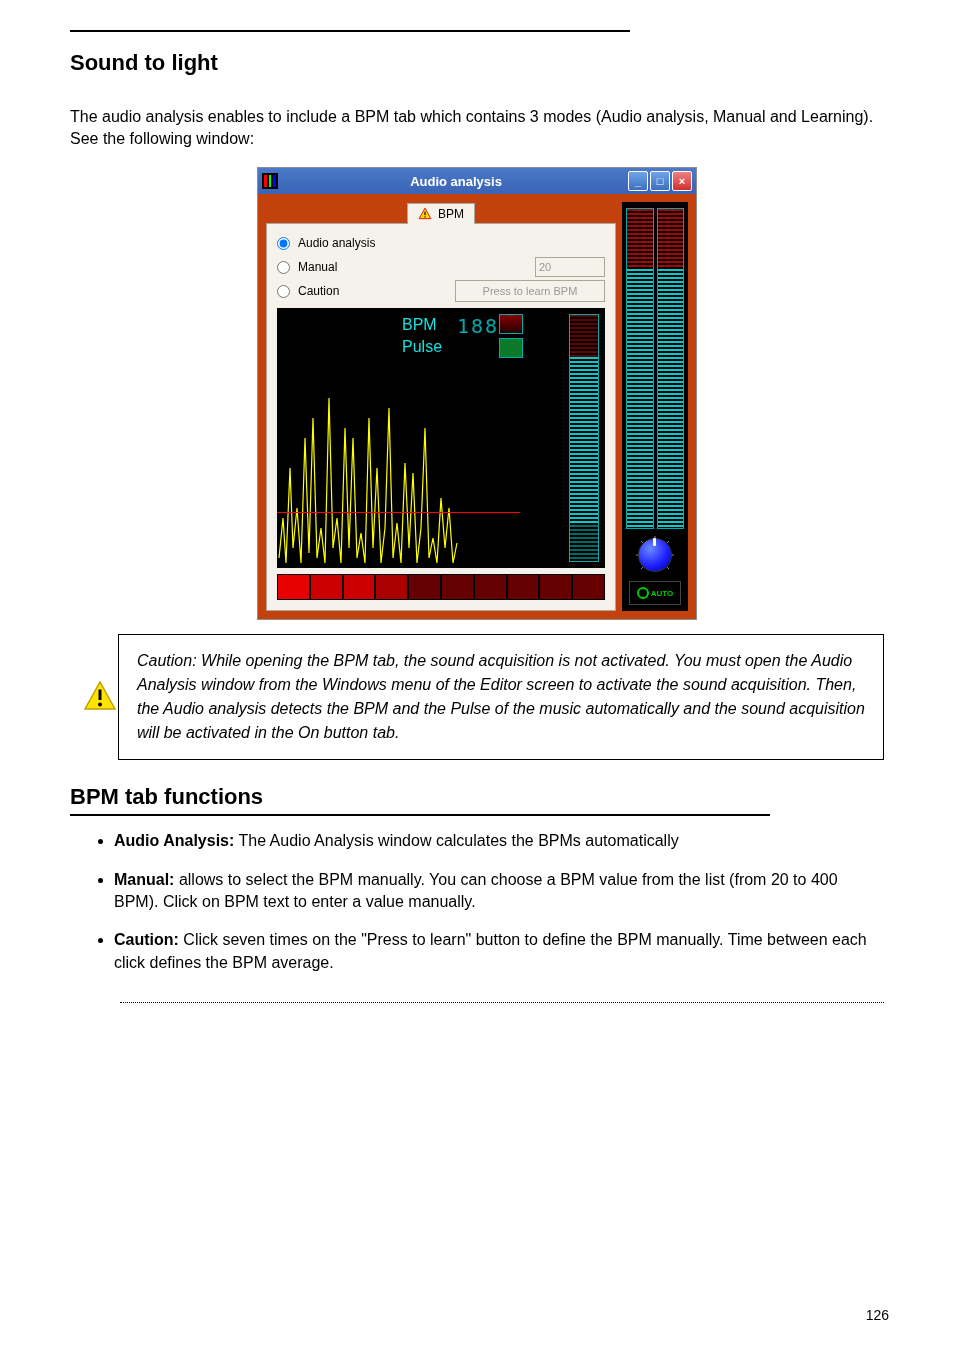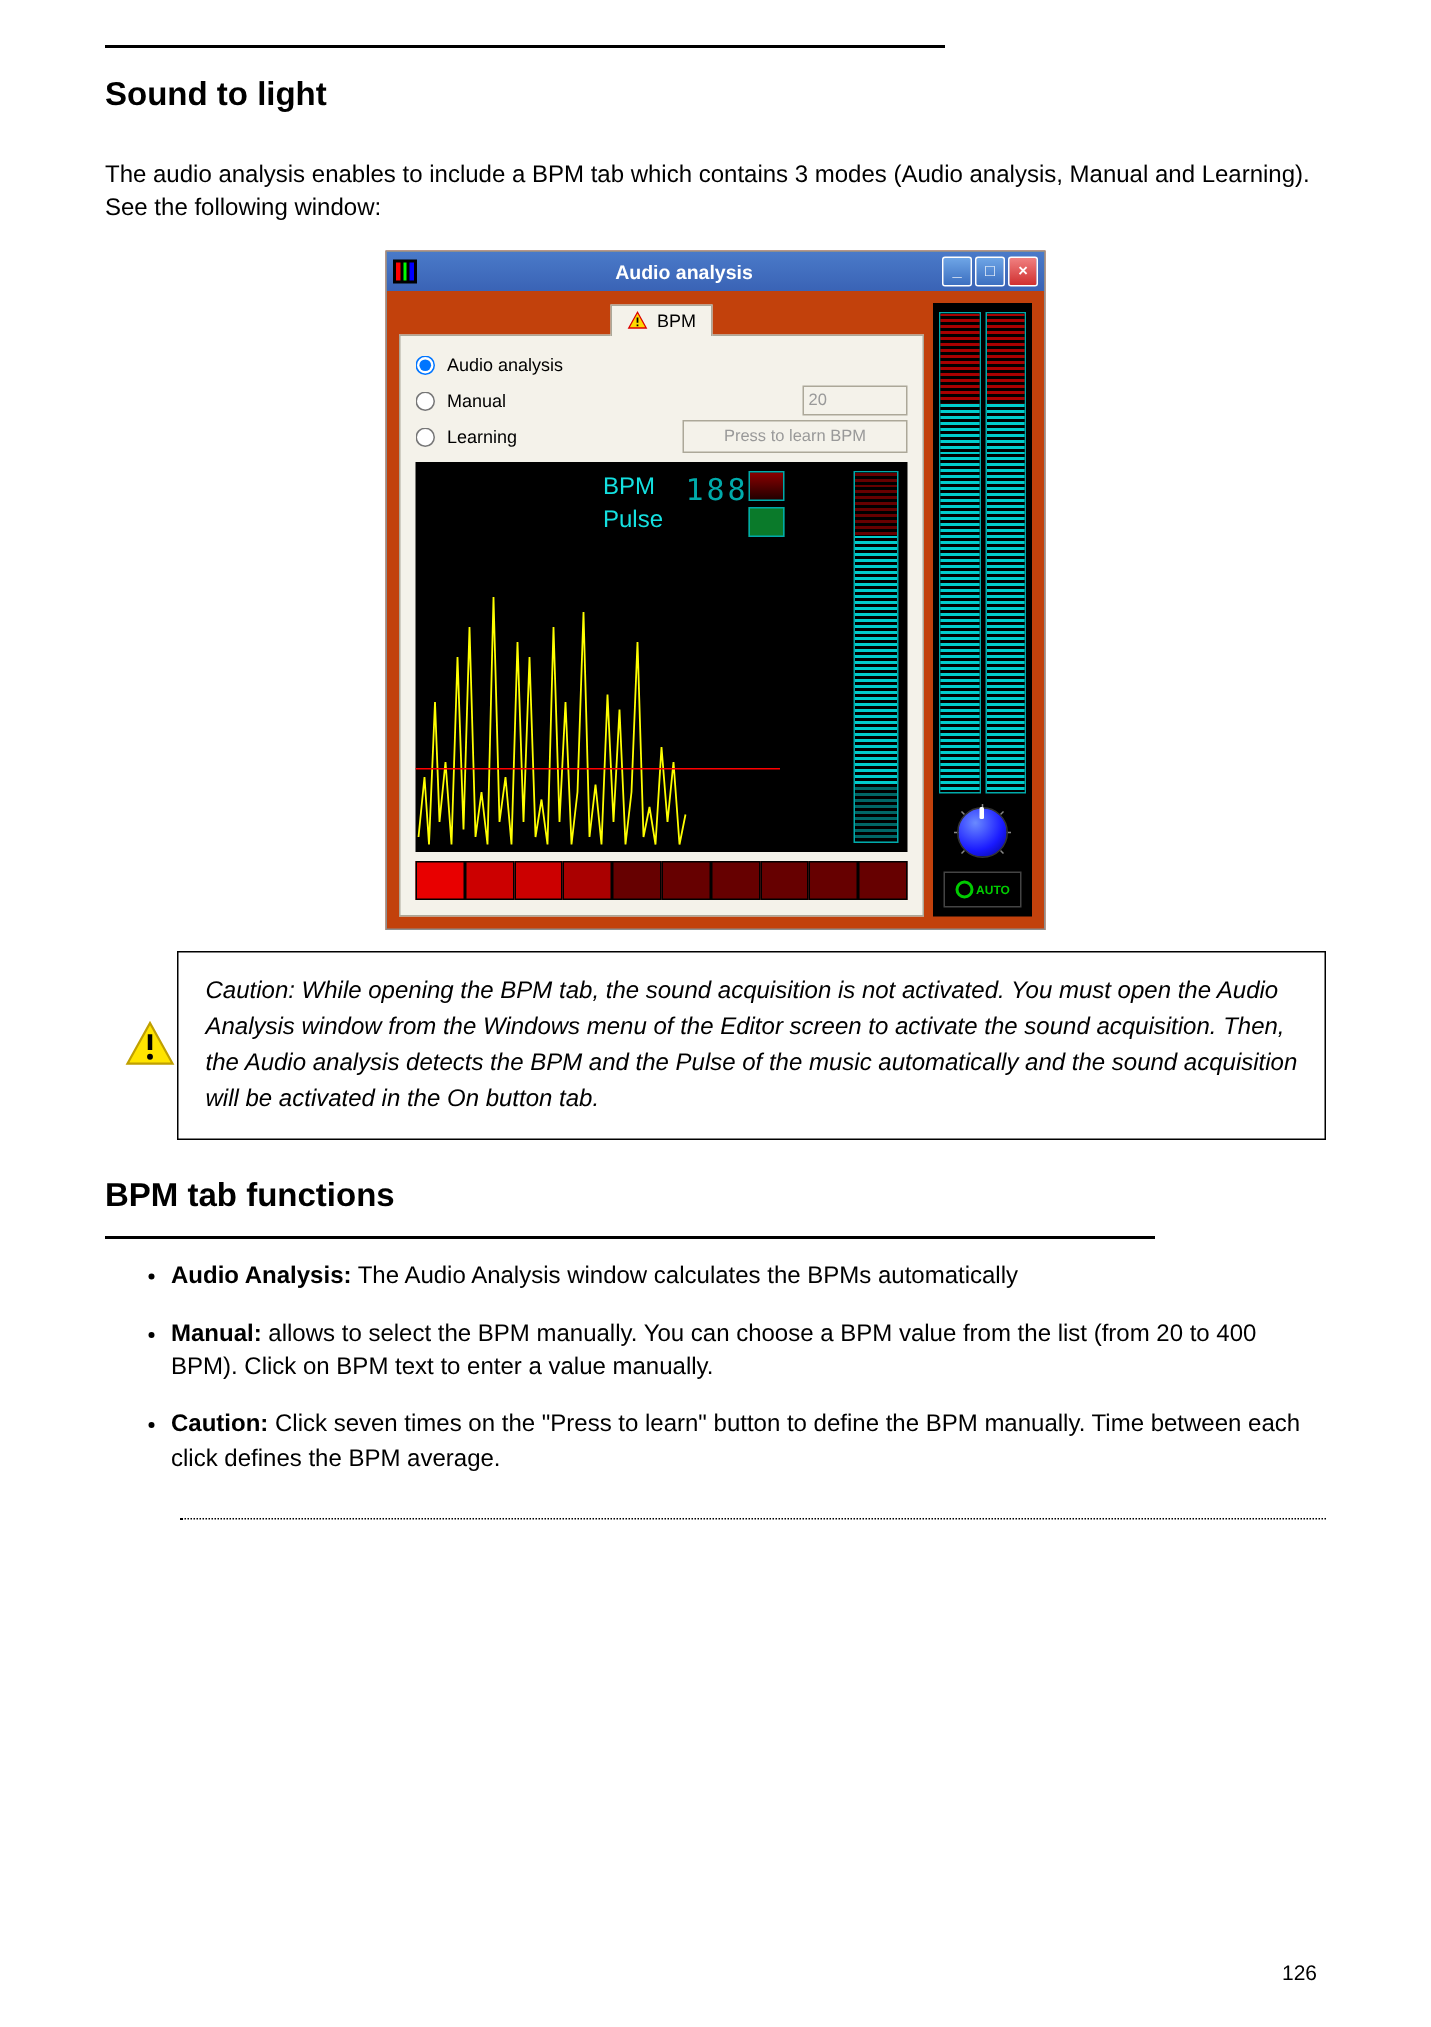--- a/index.html
+++ b/index.html
@@ -161,30 +161,30 @@
   .caution-box{
     border:1px solid #000;
     padding:14px 18px;
     font-size:16px;
     line-height:1.5;
     font-style:italic;
     flex:1;
   }
 
   .sub-head{
-    font-size:22px;font-weight:bold;margin-bottom:14px;
+    font-size:22px;font-weight:bold;margin-bottom:4px;
   }
   .hr-sub{border-top:2px solid #000;width:700px;margin-bottom:14px;}
 
   ul.descs{list-style:disc;padding-left:44px;font-size:16px;line-height:1.4;}
   ul.descs li{margin-bottom:16px;}
   ul.descs b{font-weight:bold;}
 
   .footer-line{border-top:1px dotted #000;margin-top:28px;margin-left:50px;margin-right:0;}
-  .page-num{position:absolute;bottom:28px;right:76px;font-size:14px;margin-left:32px;}
+  .page-num{position:absolute;bottom:28px;right:65px;font-size:14px;margin-left:32px;}
 </style>
 </head>
 <body>
 
 <div class="page">
   <div class="hr-top"></div>
   <div class="section-title">Sound to light</div>
   <div class="para">The audio analysis enables to include a BPM tab which contains 3 modes (Audio analysis, Manual and Learning). See the following window:</div>
 
   <div class="center-block">
@@ -221,21 +221,21 @@
             </div>
             <div class="radio-row">
               <input type="radio" style="">
               <span class="lbl">Manual</span>
               <span class="manual-wrap">
                 <input class="sel" disabled="" value="20" style="">
               </span>
             </div>
             <div class="radio-row">
               <input type="radio" style="">
-              <span class="lbl">Learning</span>
+              <span class="lbl">Caution</span>
               <button class="learnbtn" disabled="">Press to learn BPM</button>
             </div>
 
             <div class="display-area">
               <span class="bpm-txt">BPM</span>
               <span class="seg">188</span>
               <span class="led bpm"></span>
               <span class="pulse-txt">Pulse</span>
               <span class="led pulse"></span>
               <svg class="waveform" viewBox="0 0 245 190" preserveAspectRatio="none">

